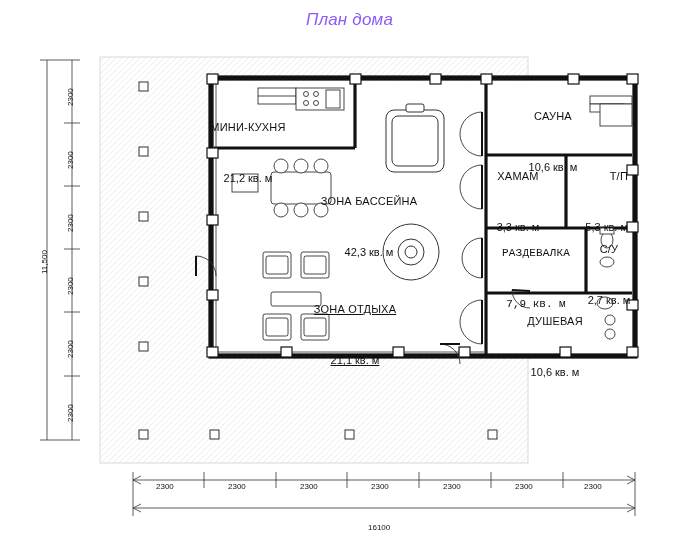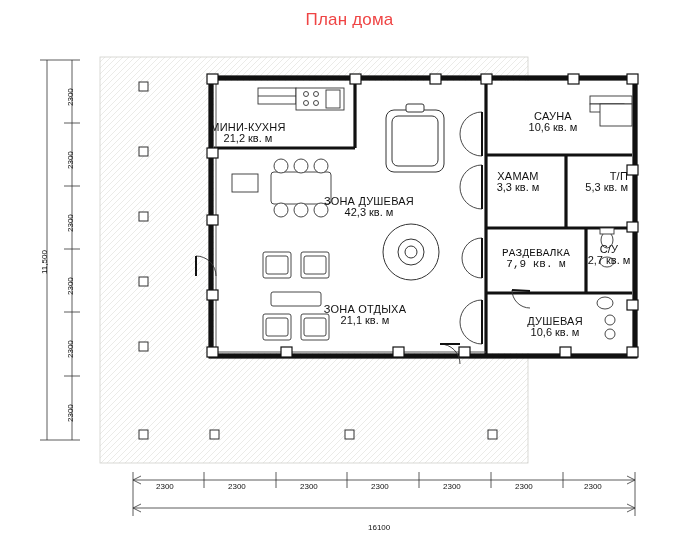--- a/index.html
+++ b/index.html
@@ -12,33 +12,34 @@
     overflow:hidden;
   }
   #plan{
     position:absolute;left:0;top:0;width:699px;height:546px;
   }
   .title{
     position:absolute;
     left:0;top:10px;width:699px;
     text-align:center;
     font-size:17px;
-    color:#ef4444;
+    color:#8b5cf6;
     letter-spacing:.2px;
+    font-style:italic;
   }
   .lbl{
     position:absolute;
     font-size:11px;
     text-align:center;
     line-height:11px;
     color:#111;
     white-space:nowrap;
   }
   .lbl .nm{display:block;letter-spacing:.2px;}
-  .lbl .ar{display:block;}
+  .lbl .ar{display:block;margin-top:40px;}
   .dim{
     position:absolute;
     font-size:8px;
     color:#111;
     white-space:nowrap;
   }
   .dimv{
     position:absolute;
     font-size:8px;
     color:#111;
@@ -240,24 +241,24 @@
     <line x1="635" y1="508" x2="627" y2="504"></line>
       <line x1="635" y1="508" x2="627" y2="512"></line>
   </g>
 </svg>
 
 <div class="lbl" style="left:198px;top:122px;width:100px;">
   <span class="nm">МИНИ-КУХНЯ</span>
   <span class="ar">21,2 кв. м</span>
 </div>
 <div class="lbl" style="left:314px;top:196px;width:110px;">
-  <span class="nm">ЗОНА ДУШЕВАЯ</span>
+  <span class="nm">ЗОНА БАССЕЙНА</span>
   <span class="ar">42,3 кв. м</span>
 </div>
-<div class="lbl" style="left:310px;top:304px;width:110px;">
+<div class="lbl" style="left:300px;top:304px;width:110px;text-decoration:underline;">
   <span class="nm">ЗОНА ОТДЫХА</span>
   <span class="ar">21,1 кв. м</span>
 </div>
 <div class="lbl" style="left:505px;top:111px;width:96px;">
   <span class="nm">САУНА</span>
   <span class="ar">10,6 кв. м</span>
 </div>
 <div class="lbl" style="left:476px;top:171px;width:84px;">
   <span class="nm">ХАМАМ</span>
   <span class="ar">3,3 кв. м</span>

